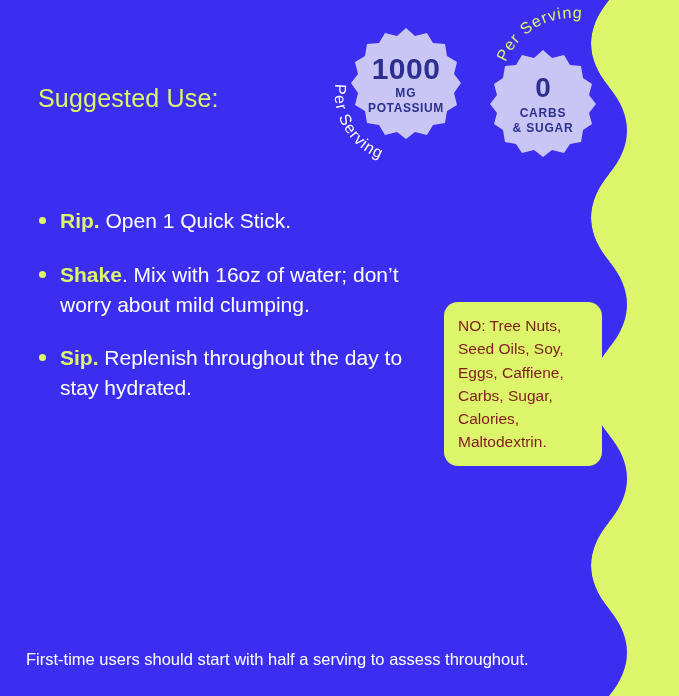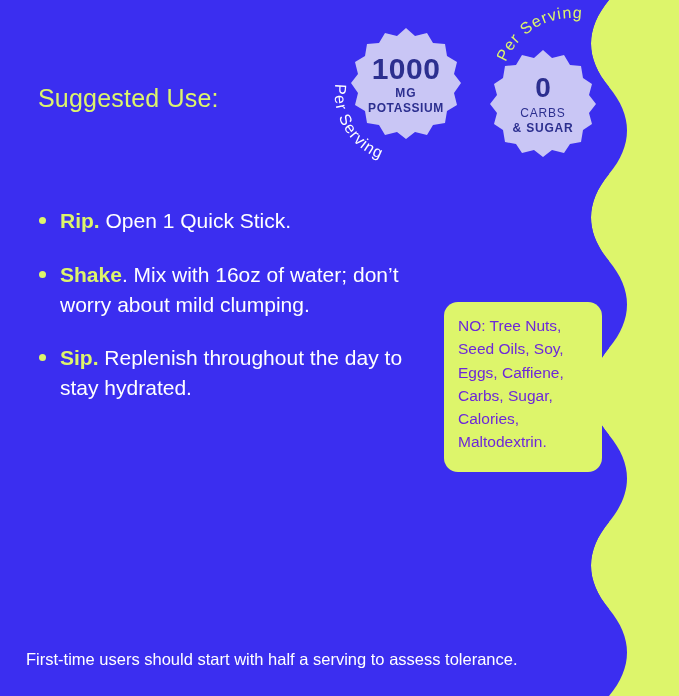--- a/index.html
+++ b/index.html
@@ -88,21 +88,21 @@
     width: 112px;
     height: 112px;
   }
   .badge-0 .big {
     font-size: 28px;
     font-weight: bold;
     line-height: 1;
   }
   .badge-0 .carbs {
     font-size: 12px;
-    font-weight: normal;
+    font-weight: bold;
     letter-spacing: 0.8px;
     margin-top: 4px;
   }
   .badge-0 .sugar {
     font-size: 12px;
     font-weight: bold;
     letter-spacing: 0.8px;
     margin-top: 1px;
   }
 
@@ -168,22 +168,22 @@
   }
 
   
   .no-box {
     position: absolute;
     left: 444px;
     top: 302px;
     width: 158px;
     border-radius: 14px;
     background: #ddf56b;
-    color: #6d28d9;
-    padding: 12px 12px 18px 14px;
+    color: #7f1d1d;
+    padding: 12px 12px 12px 14px;
     box-sizing: border-box;
     font-size: 15.5px;
     line-height: 1.5;
     z-index: 4;
   }
 
   
   .footer {
     position: absolute;
     left: 26px;
@@ -268,15 +268,15 @@
     <li>
       <span class="kw">Shake</span><span>. Mix with 16oz of water; don’t worry about mild clumping.</span>
     </li>
     <li>
       <span class="kw">Sip.</span><span> Replenish throughout the day to stay hydrated.</span>
     </li>
   </ul>
 
   <div class="no-box">NO: Tree Nuts, Seed Oils, Soy, Eggs, Caffiene, Carbs, Sugar, Calories, Maltodextrin.</div>
 
-  <div class="footer">First-time users should start with half a serving to assess tolerance.</div>
+  <div class="footer">First-time users should start with half a serving to assess throughout.</div>
 
 </div>
 
 </body></html>

